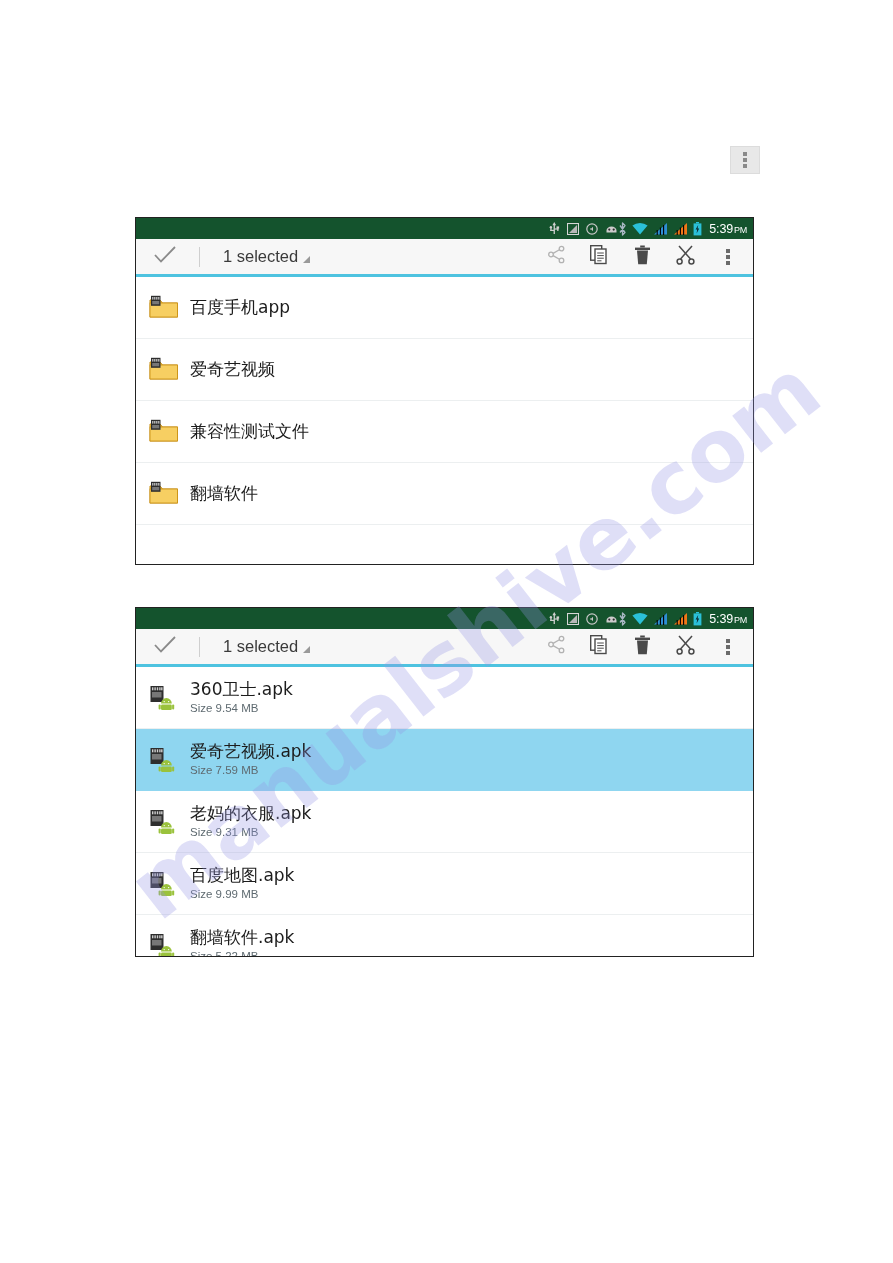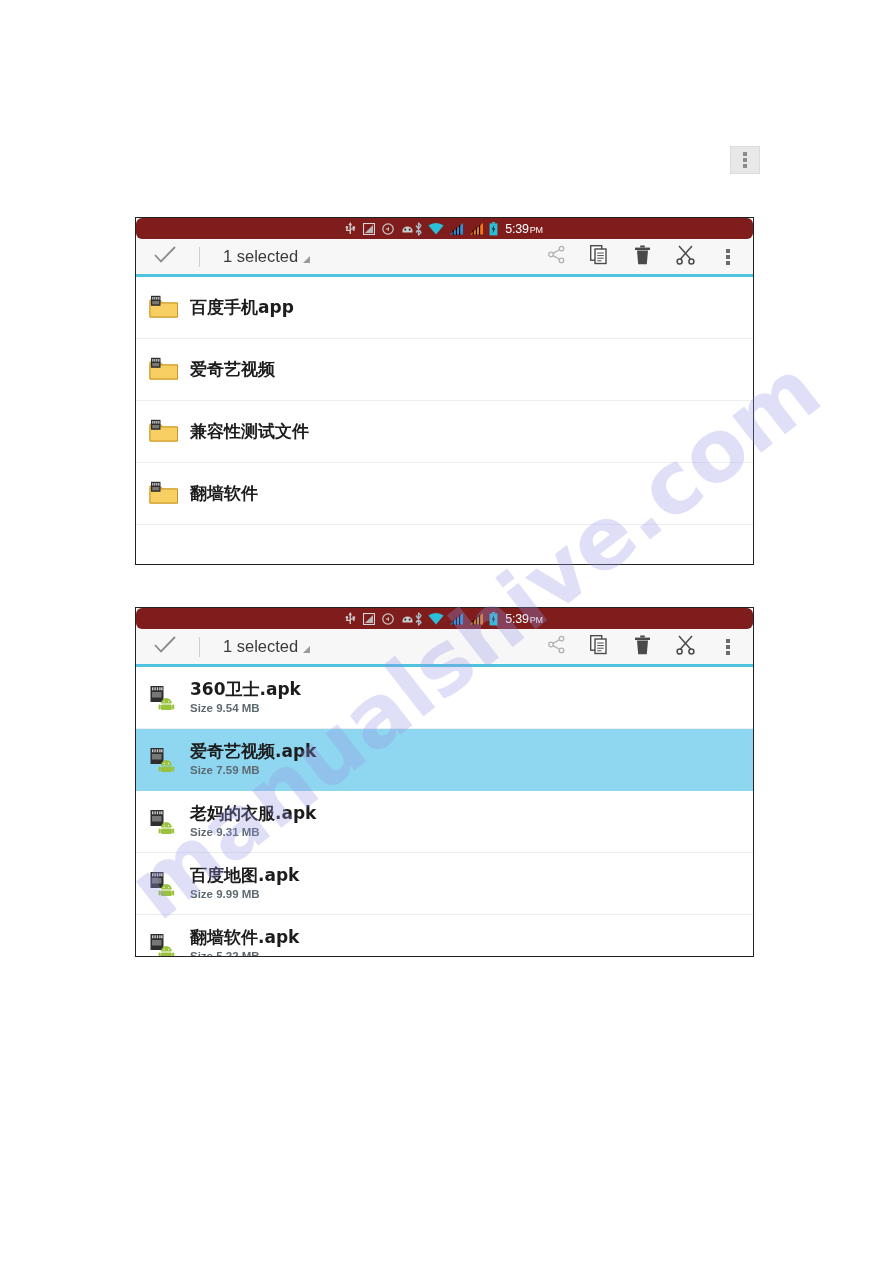--- a/index.html
+++ b/index.html
@@ -75,27 +75,26 @@
     overflow: hidden;
     box-sizing: border-box;
     z-index: 10;
   }
   #panel-folders { top: 217px; height: 348px; }
   #panel-apks    { top: 607px; height: 350px; }
 
   
   .statusbar {
     height: 21px;
-    background: #7f1d1d;
-    display: flex;
-    align-items: center;
-    justify-content: center;
+    background: #14532d;
+    display: flex;
+    align-items: center;
+    justify-content: flex-end;
     padding: 0 6px 0 5px;
     box-sizing: border-box;
-    border-radius: 6px;
   }
   .sb-left, .sb-right {
     display: flex;
     align-items: center;
   }
   .sb-left { gap: 7px; }
   .sb-right { gap: 5px; }
   .sb-icon {
     display: block;
     line-height: 0;
@@ -168,21 +167,20 @@
   .ab-btn.disabled { opacity: 0.42; }
 
   
   .list { background: #fff; }
   .row {
     display: flex;
     align-items: center;
     border-bottom: 1px solid #eceff0;
     box-sizing: border-box;
     padding-left: 8px;
-    font-weight: bold;
   }
   .row.selected { background: #8fd6f0; border-bottom-color: #8fd6f0; }
   .row-folder { height: 62px; }
   .row-file   { height: 62px; }
   .row-icon {
     width: 40px;
     min-width: 40px;
     display: flex;
     align-items: center;
     justify-content: center;

